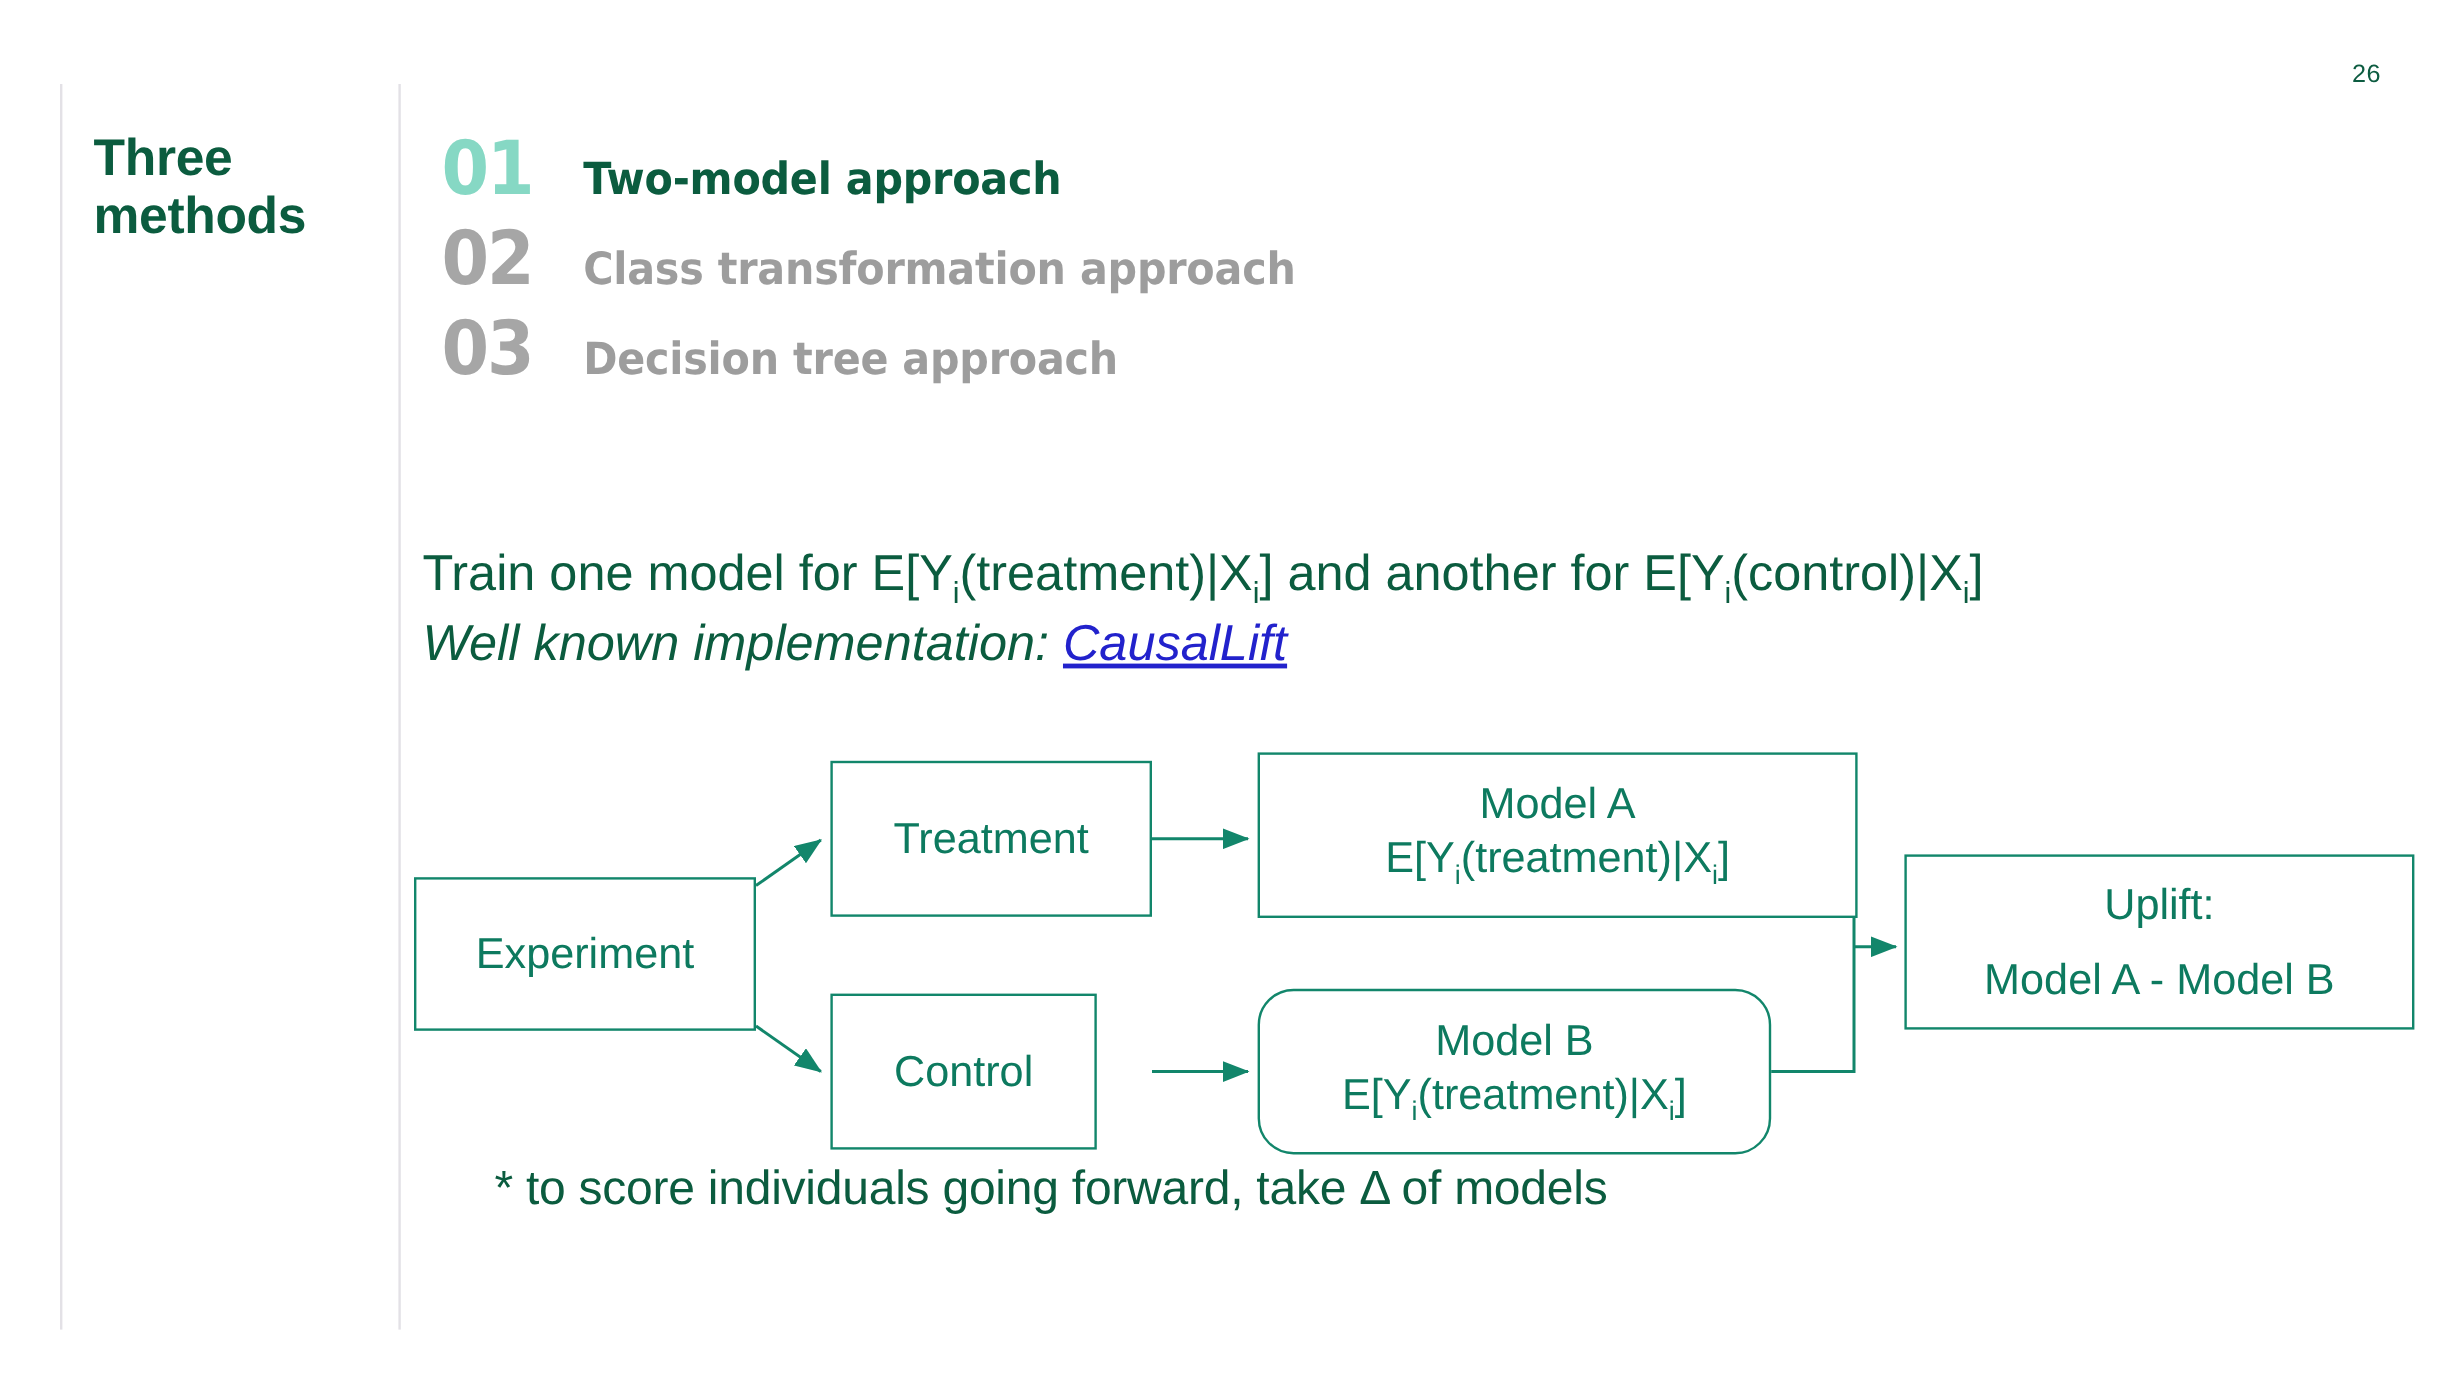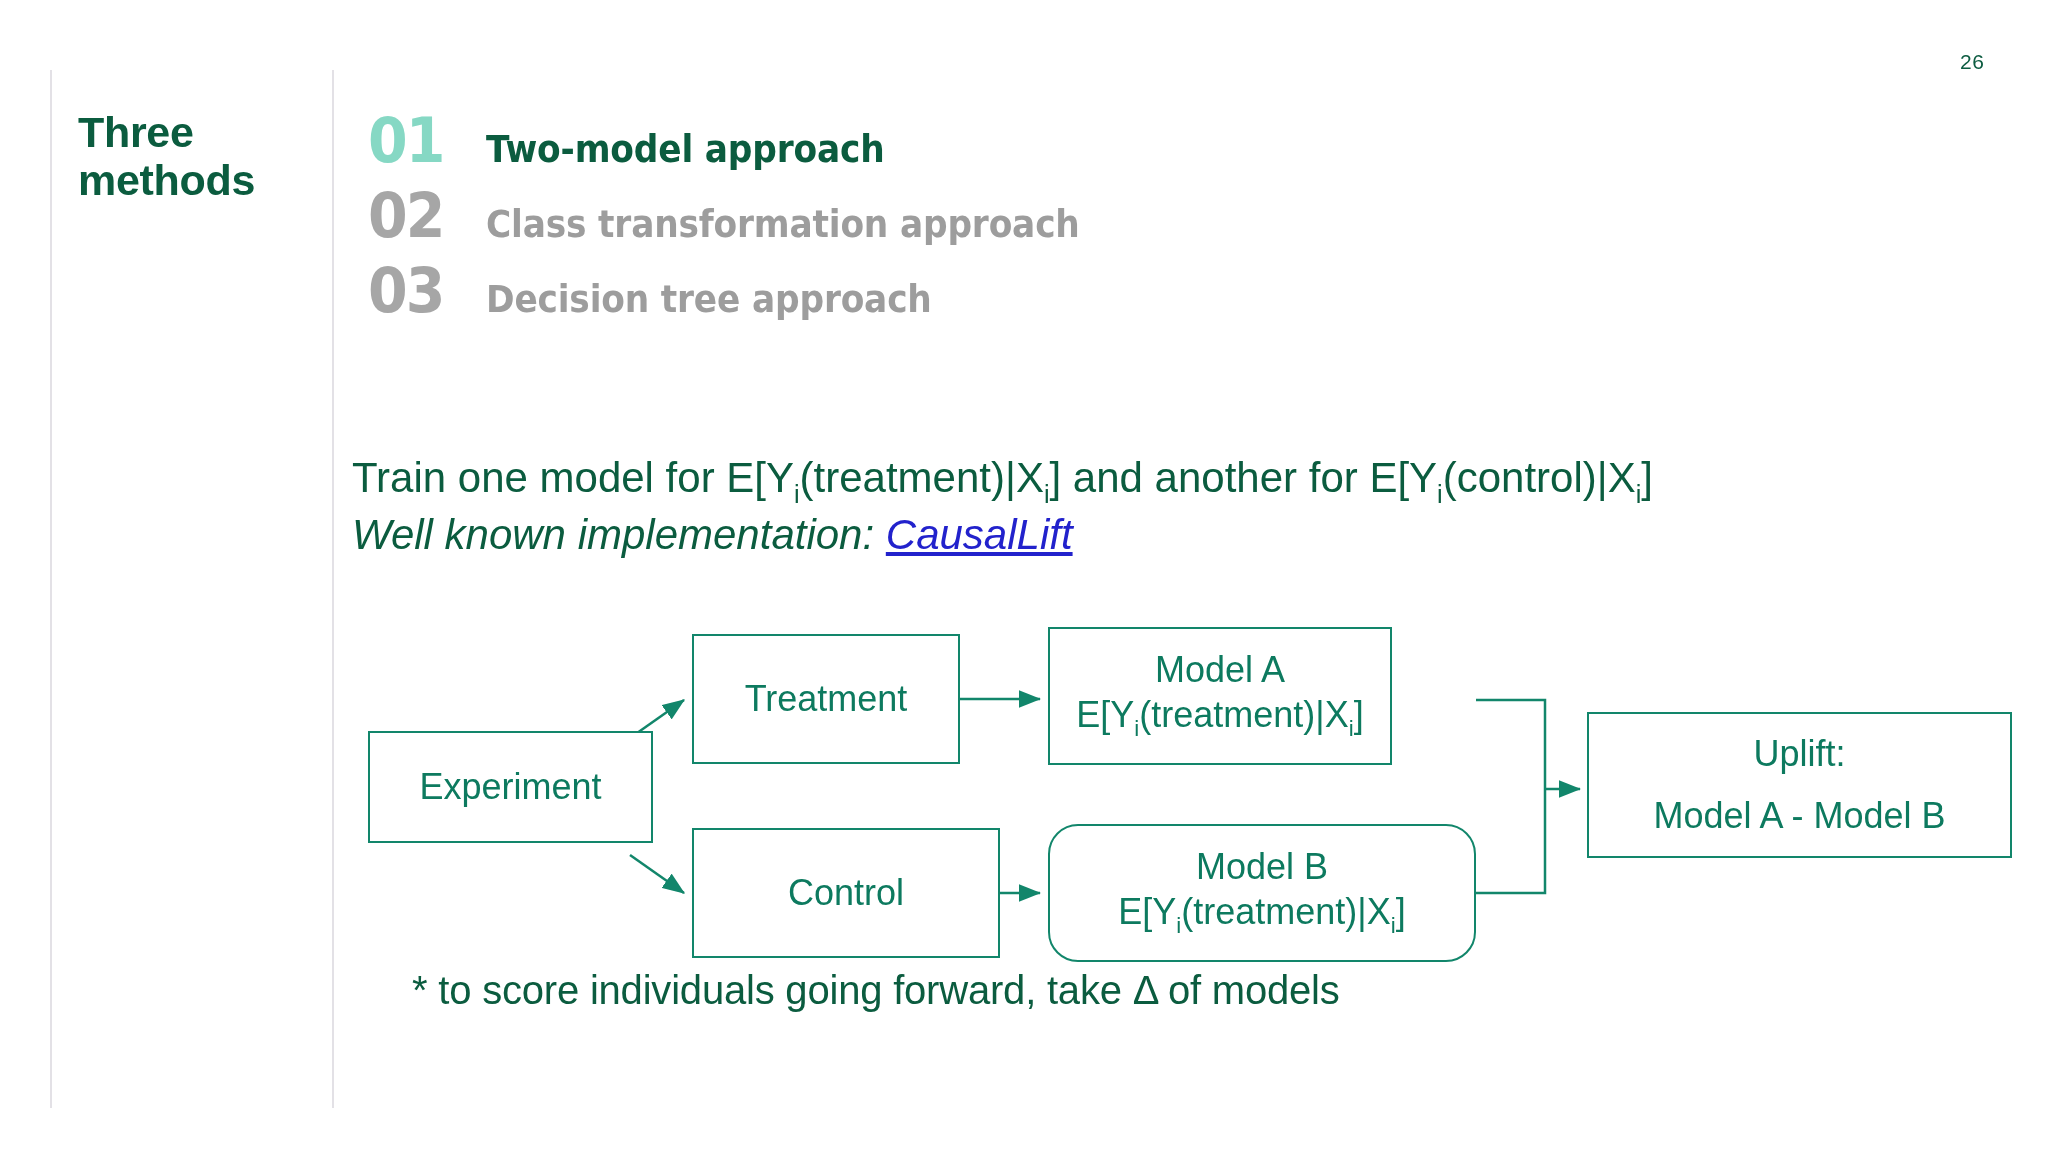--- a/index.html
+++ b/index.html
@@ -65,24 +65,24 @@
 
   
   #diagram{position:absolute;left:0;top:0;width:2048px;height:1152px;}
   .dbox{
     position:absolute;border:2.5px solid #12866b;background:#ffffff;
     display:flex;flex-direction:column;align-items:center;justify-content:center;
     color:#0d7a5f;font-size:36px;line-height:1.18;text-align:center;
     box-sizing:border-box;
   }
   .dbox .sub{font-size:.62em;vertical-align:-0.42em;}
-  #box-experiment{left:345px;top:731px;width:285px;height:112px;margin-left:23px;}
+  #box-experiment{left:345px;top:731px;width:285px;height:128px;}
   #box-treatment{left:692px;top:634px;width:268px;height:130px;}
-  #box-control{left:692px;top:828px;width:308px;height:130px;}
-  #box-model-a{left:1048px;top:627px;width:344px;height:138px;}
+  #box-control{left:692px;top:828px;width:222px;height:130px;}
+  #box-model-a{left:1048px;top:627px;width:500px;height:138px;}
   #box-model-b{left:1048px;top:824px;width:428px;height:138px;border-radius:30px;}
   #box-uplift{left:1587px;top:712px;width:425px;height:146px;gap:17px;}
   .dbox .line2{margin-top:2px;}
 
   #connectors{position:absolute;left:0;top:0;width:2048px;height:1152px;pointer-events:none;}
 
   
   #footnote{
     position:absolute;left:412px;top:968px;width:1400px;
     font-size:40px;color:#0b5c3f;letter-spacing:-0.2px;

